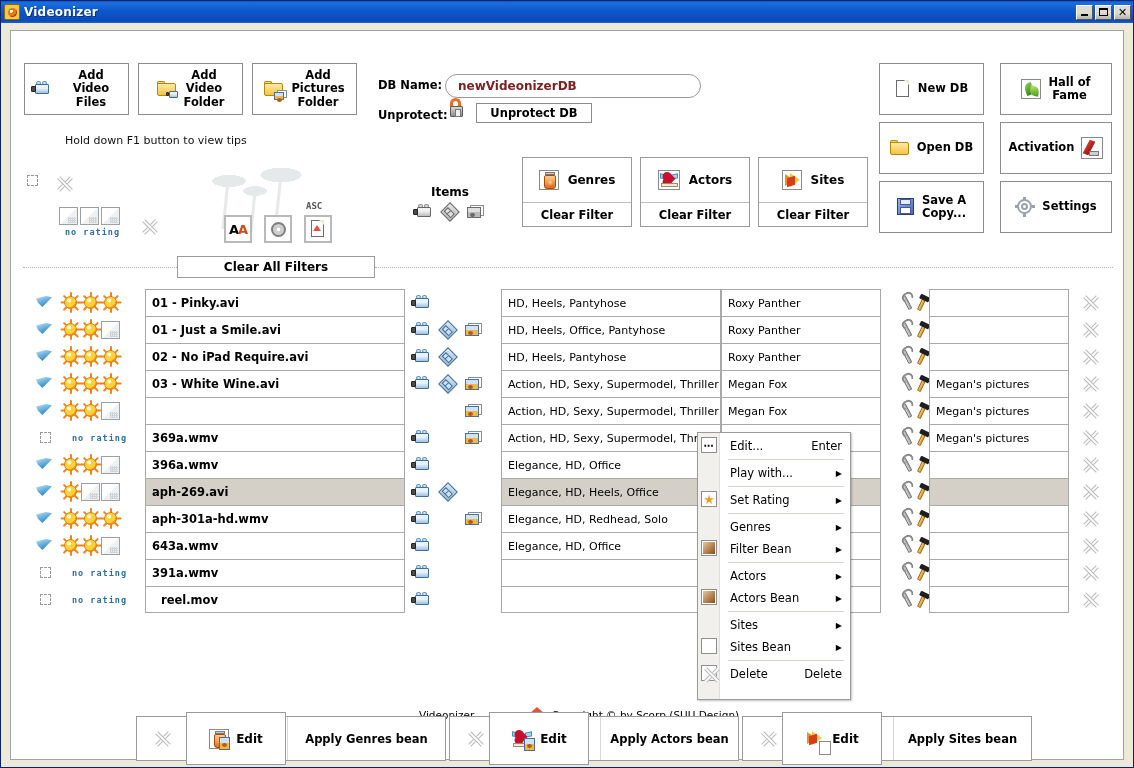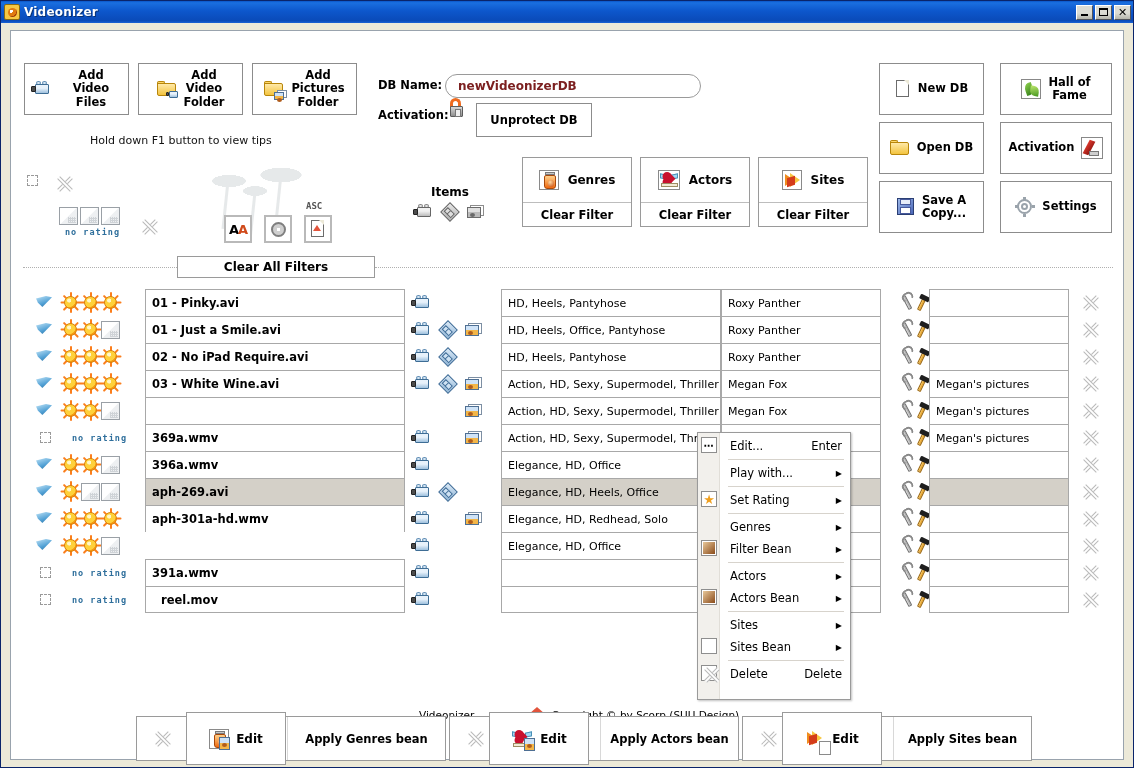--- a/index.html
+++ b/index.html
@@ -323,30 +323,30 @@
   .grp { position:absolute; top:685px; height:45px; border:1px solid #9a9a9a; background:#fff; display:flex; align-items:center; }
   .grp .gx { width:50px; height:100%; display:flex; align-items:center; justify-content:center; border-right:1px solid #d8d8d8; }
   .grp .ged { width:100px; height:100%; display:flex; align-items:center; justify-content:center; gap:7px;
     font-weight:bold; font-size:12px; }
   .grp .gap { flex:1 1 auto; height:100%; display:flex; align-items:center; justify-content:center;
     font-weight:bold; font-size:11.5px; border-left:1px solid #d8d8d8; }
   .edit-raise { position:absolute; top:681px; width:100px; height:53px; background:#fff;
     border:1px solid #9a9a9a; display:flex; align-items:center; justify-content:center; gap:7px;
     font-weight:bold; font-size:12px; }
 
-  .tip { position:absolute; left:79px; top:103px; font-size:11px; color:#111; }
+  .tip { position:absolute; left:54px; top:103px; font-size:11px; color:#111; }
   .lbl-b { font-weight:bold; font-size:11.5px; }
   .dbinput {
     position:absolute; left:434px; top:43px; width:256px; height:24px;
     border:1px solid #9a9a9a; border-radius:12px; background:#fff;
     display:flex; align-items:center; padding:0 12px;
     color:#7c2020; font-weight:bold; font-size:12px;
   }
   .unprot {
-    position:absolute; left:465px; top:72px; width:116px; height:34px;
+    position:absolute; left:465px; top:72px; width:116px; height:20px;
     background:#fff; border:1px solid #8c8c8c;
     display:flex; align-items:center; justify-content:center; font-weight:bold; font-size:11.5px;
   }
 </style>
 </head>
 <body>
 
 <div class="window">
 
   <div class="titlebar">
@@ -407,21 +407,21 @@
 Folder</span>
       </div>
 
       <div class="tip">Hold down F1 button to view tips</div>
 
       <div style="position:absolute;left:367px;top:47px;" class="lbl-b">DB Name:</div>
       <div class="dbinput">
         <span>newVideonizerDB</span>
       </div>
 
-      <div style="position:absolute;left:367px;top:77px;" class="lbl-b">Activation:</div>
+      <div style="position:absolute;left:367px;top:77px;" class="lbl-b">Unprotect:</div>
       <span class="ico ico-lock" style="position:absolute;left:437px;top:67px;">
           <span class="shk"></span>
           <span class="bd"></span>
         </span>
       <div class="unprot">
         <span>Unprotect DB</span>
       </div>
 
       <div class="tbtn" style="left:868px; top:32px; width:105px; height:52px;">
         <span class="ico ico-doc">
@@ -964,20 +964,21 @@
                 <span class="ray ray2"></span>
                 <span class="core"></span>
               </span>
               <span class="sun">
                 <span class="ray"></span>
                 <span class="ray ray2"></span>
                 <span class="core"></span>
               </span>
               <span class="sun-empty"></span>
             </span>
+            <span class="cell cell-name">643a.wmv</span>
             <span class="col-media">
               <span class="ico ico-cam">
                 <span class="reel r1"></span>
                 <span class="reel r2"></span>
                 <span class="body"></span>
                 <span class="lens"></span>
               </span>
               <span style="width:20px;display:inline-block"></span>
             </span>
             <span class="cell cell-genre">Elegance, HD, Office</span>

